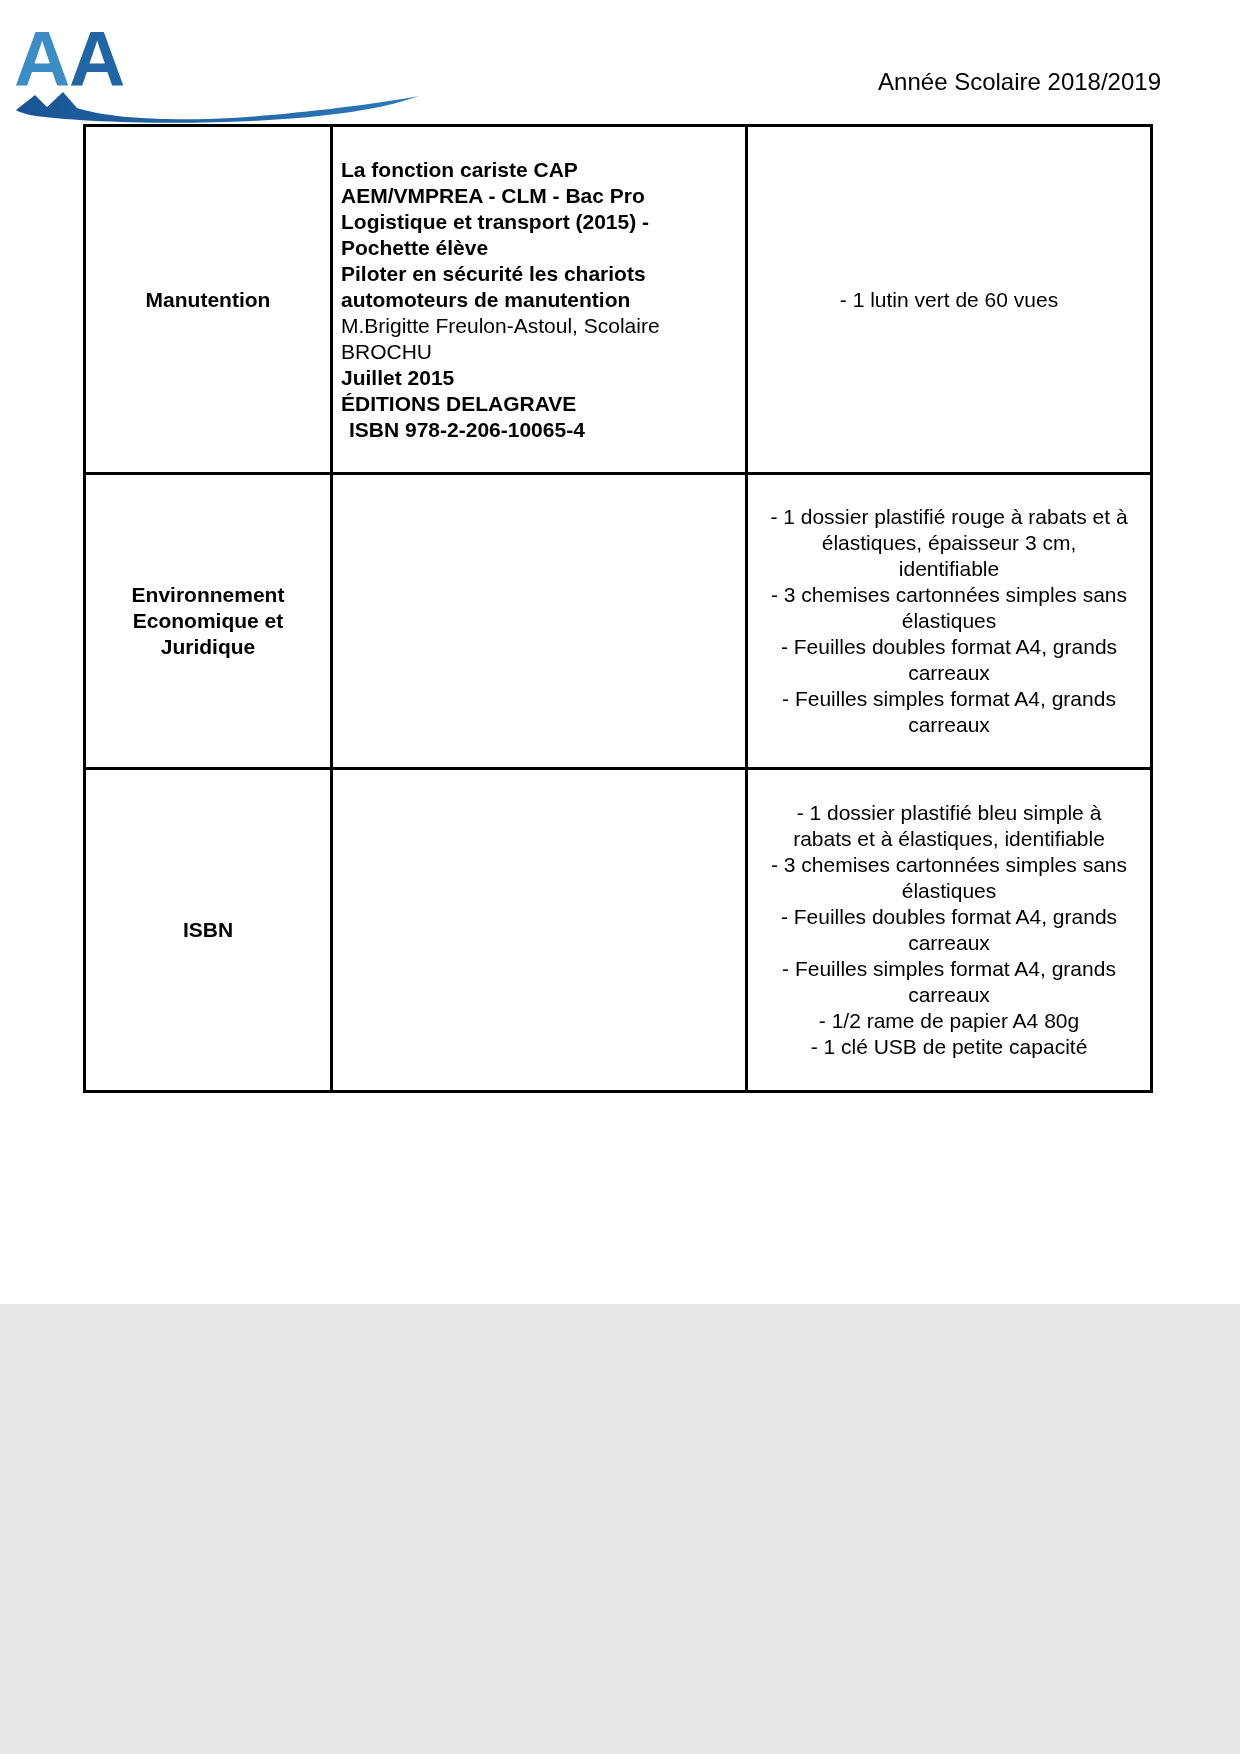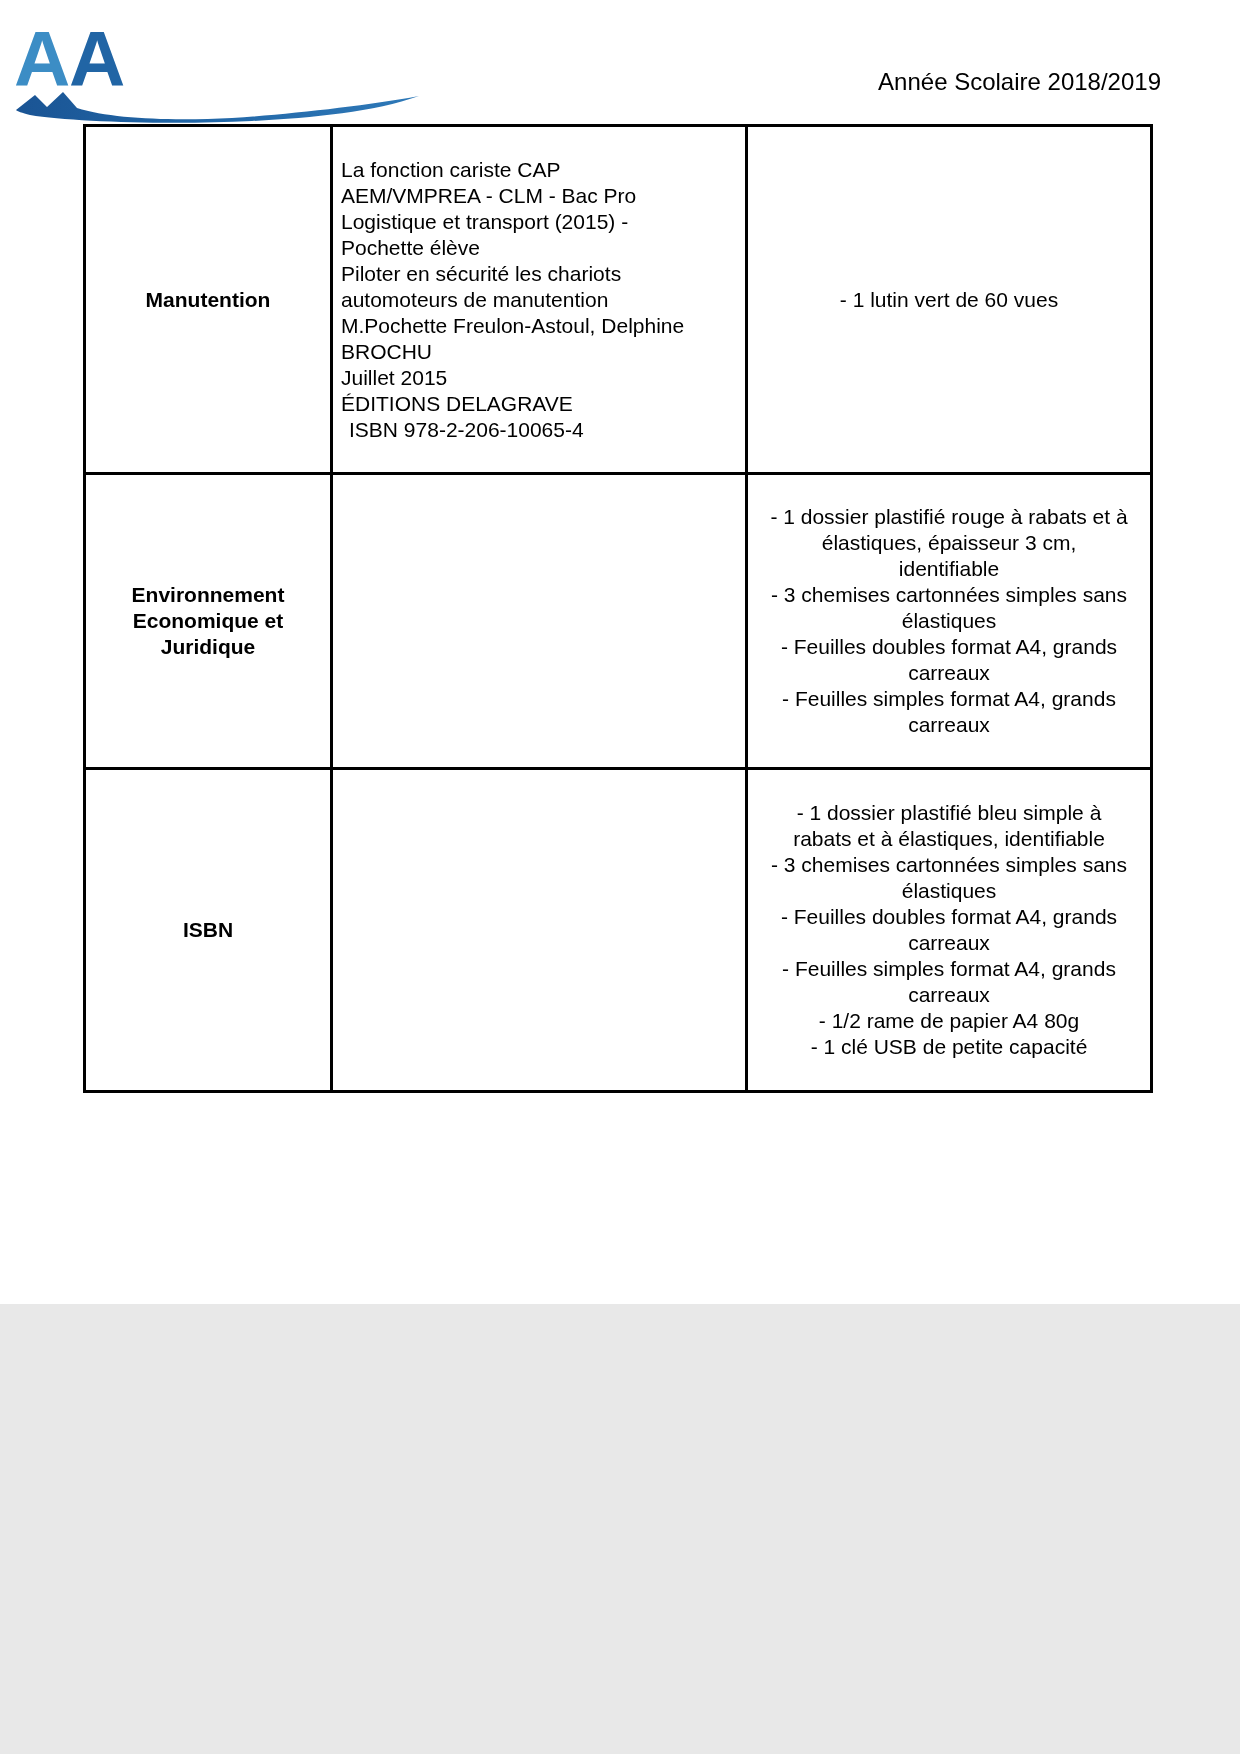--- a/index.html
+++ b/index.html
@@ -46,21 +46,21 @@
     font-weight:bold;
     font-size:22px;
     line-height:24px;
     padding:4px 10px;
     margin-left:32px;
   }
   td.book-cell{padding-left:8px;}
   td.supplies-cell{padding-left:13px;}
   td.supplies-cell-lifted{padding-bottom:70px;}
   .pre{white-space:pre-line;}
-  .bold{font-weight:normal;}
+  .bold{font-weight:bold;}
   .isbn-line{padding-left:8px;}
   .supply-line{white-space:pre-line;margin:0;text-align:center;}
   
   .page-number{
     position:absolute;top:1648px;right:86px;
     font-size:23px;line-height:26px;
   }
 </style>
 </head>
 <body>
@@ -100,21 +100,21 @@
     <tbody>
       <tr style="height:348px;">
         <td class="subject-cell">Manutention</td>
         <td class="book-cell">
           <div class="pre bold">La fonction cariste CAP
 AEM/VMPREA - CLM - Bac Pro
 Logistique et transport (2015) -
 Pochette élève</div>
           <div class="pre bold">Piloter en sécurité les chariots
 automoteurs de manutention</div>
-          <div class="pre">M.Pochette Freulon-Astoul, Delphine
+          <div class="pre">M.Brigitte Freulon-Astoul, Scolaire
 BROCHU</div>
           <div class="bold">Juillet 2015</div>
           <div class="bold">ÉDITIONS DELAGRAVE</div>
           <div class="bold isbn-line">ISBN 978-2-206-10065-4</div>
         </td>
         <td class="supplies-cell supplies-cell-lifted">
             <div class="supply-line">- 1 lutin vert de 60 vues</div>
           </td>
       </tr>
       <tr style="height:295px;">

